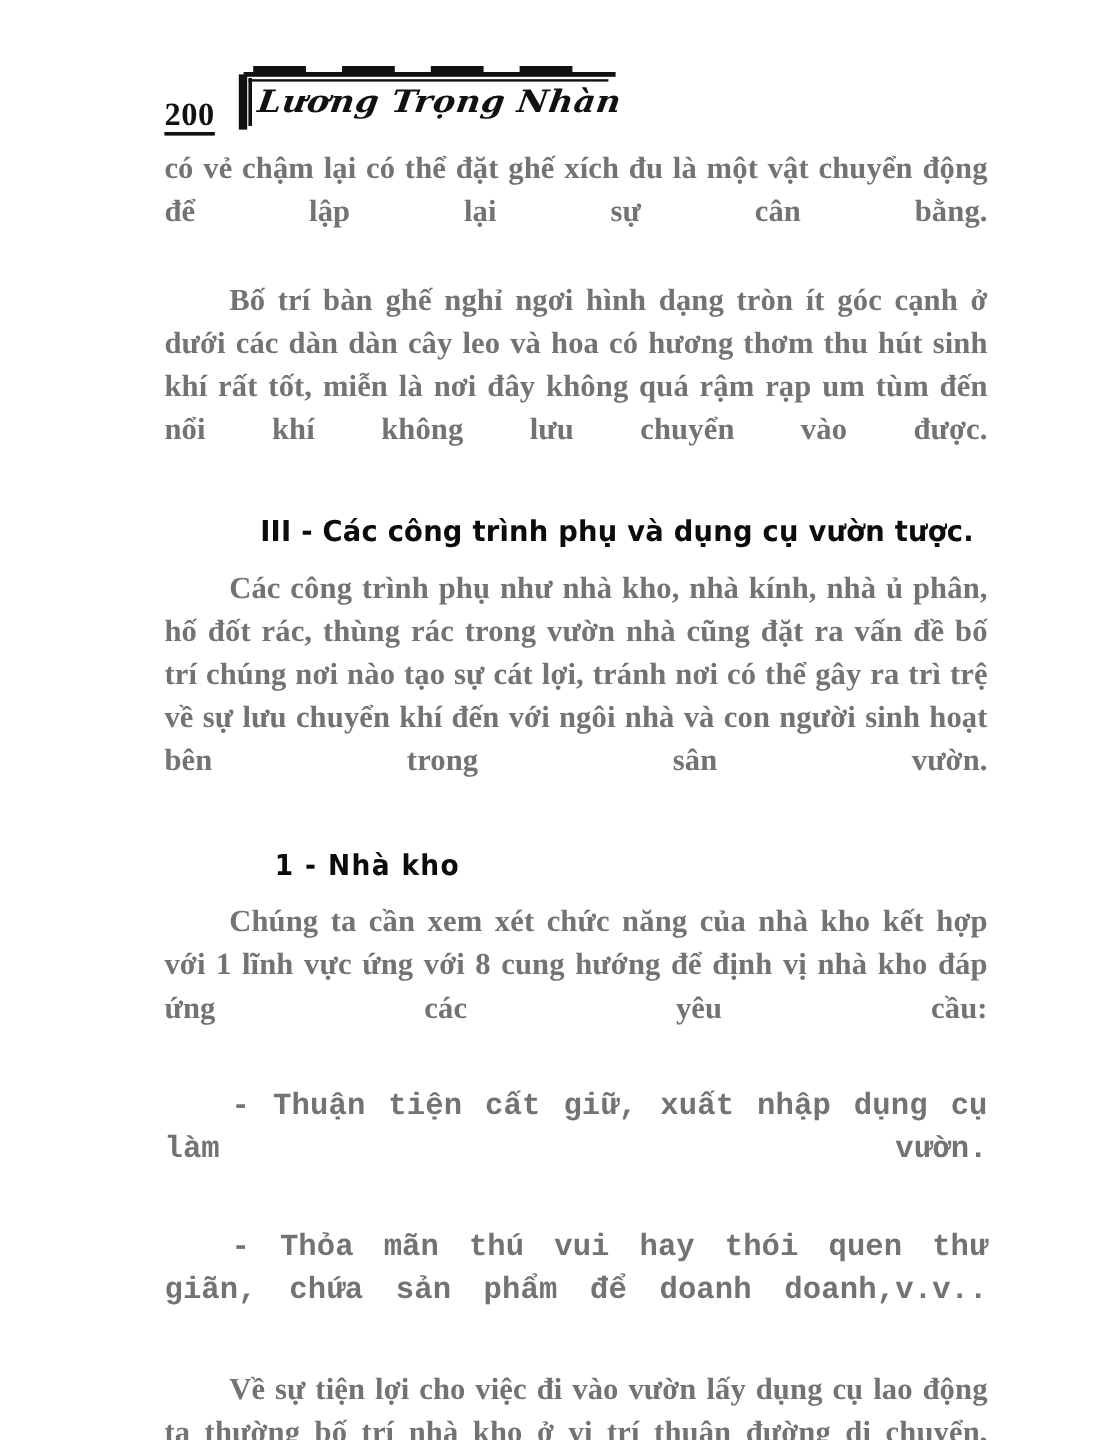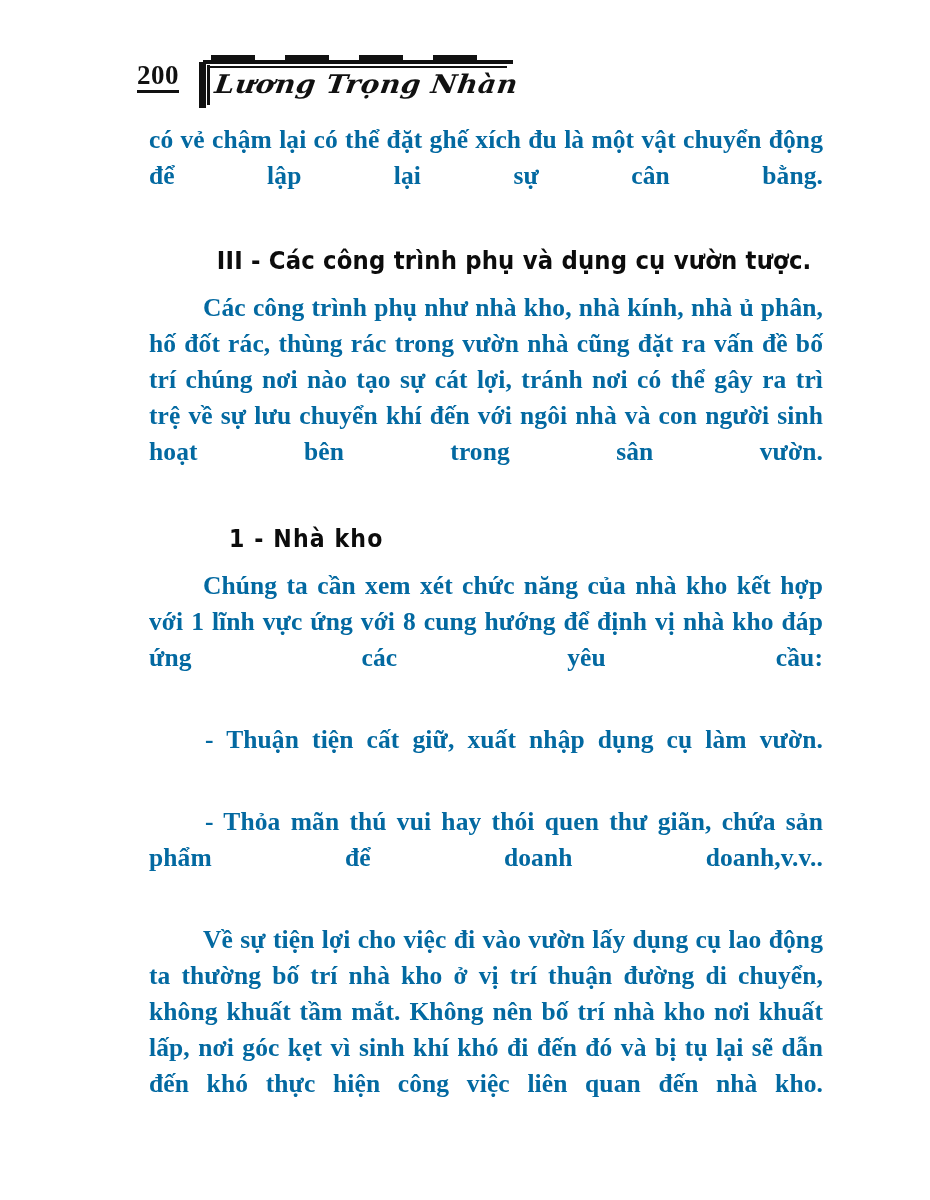--- a/index.html
+++ b/index.html
@@ -24,21 +24,21 @@
     position: absolute;
     left: 137px;
     top: 58px;
     width: 690px;
     height: 52px;
   }
 
   .header-folio {
     position: absolute;
     left: 0;
-    top: 4px;
+    top: 24px;
     font-family: "Liberation Serif", "DejaVu Serif", serif;
     font-size: 27px;
     font-weight: 700;
     line-height: 1;
     color: #111111;
     letter-spacing: 0.5px;
     border-bottom: 3px solid #111111;
     padding-bottom: 1px;
   }
 
@@ -114,34 +114,34 @@
 
   
   .body {
     position: absolute;
     left: 137px;
     top: 122px;
     width: 686px;
   }
 
   .para {
-    margin: 0 0 2px 12px;
+    margin: 0 0 2px 0;
     font-family: "Liberation Serif", "DejaVu Serif", serif;
     font-size: 25.5px;
     font-weight: 700;
     line-height: 36px;
-    color: #0369a1;
+    color: #737373;
     text-align: justify;
     text-justify: inter-word;
     letter-spacing: 0.1px;
     word-spacing: 0.5px;
   }
 
   .para.indent { text-indent: 54px; }
-  .para.bullet { text-indent: 56px; }
+  .para.bullet { text-indent: 56px; font-family: Liberation Mono, monospace; }
 
   
   .para::after {
     content: "";
     display: inline-block;
     width: 100%;
   }
 
   .spacer-sm { height: 8px; }
 
@@ -192,20 +192,21 @@
         <i></i>
     </div>
 
     <div class="header-author">Lương Trọng Nhàn</div>
   </div>
 
   <div class="body">
 
     <p class="para">có vẻ chậm lại có thể đặt ghế xích đu là một vật chuyển động để lập lại sự cân bằng.</p>
 
+    <p class="para indent">Bố trí bàn ghế nghỉ ngơi hình dạng tròn ít góc cạnh ở dưới các dàn dàn cây leo và hoa có hương thơm thu hút sinh khí rất tốt, miễn là nơi đây không quá rậm rạp um tùm đến nổi khí không lưu chuyển vào được.</p>
 
     <div class="heading-section">III - Các công trình phụ và dụng cụ vườn tược.</div>
 
     <p class="para indent">Các công trình phụ như nhà kho, nhà kính, nhà ủ phân, hố đốt rác, thùng rác trong vườn nhà cũng đặt ra vấn đề bố trí chúng nơi nào tạo sự cát lợi, tránh nơi có thể gây ra trì trệ về sự lưu chuyển khí đến với ngôi nhà và con người sinh hoạt bên trong sân vườn.</p>
 
     <div class="heading-sub">1 - Nhà kho</div>
 
     <p class="para indent">Chúng ta cần xem xét chức năng của nhà kho kết hợp với 1 lĩnh vực ứng với 8 cung hướng để định vị nhà kho đáp ứng các yêu cầu:</p>
 
     <div class="spacer-sm"></div>

